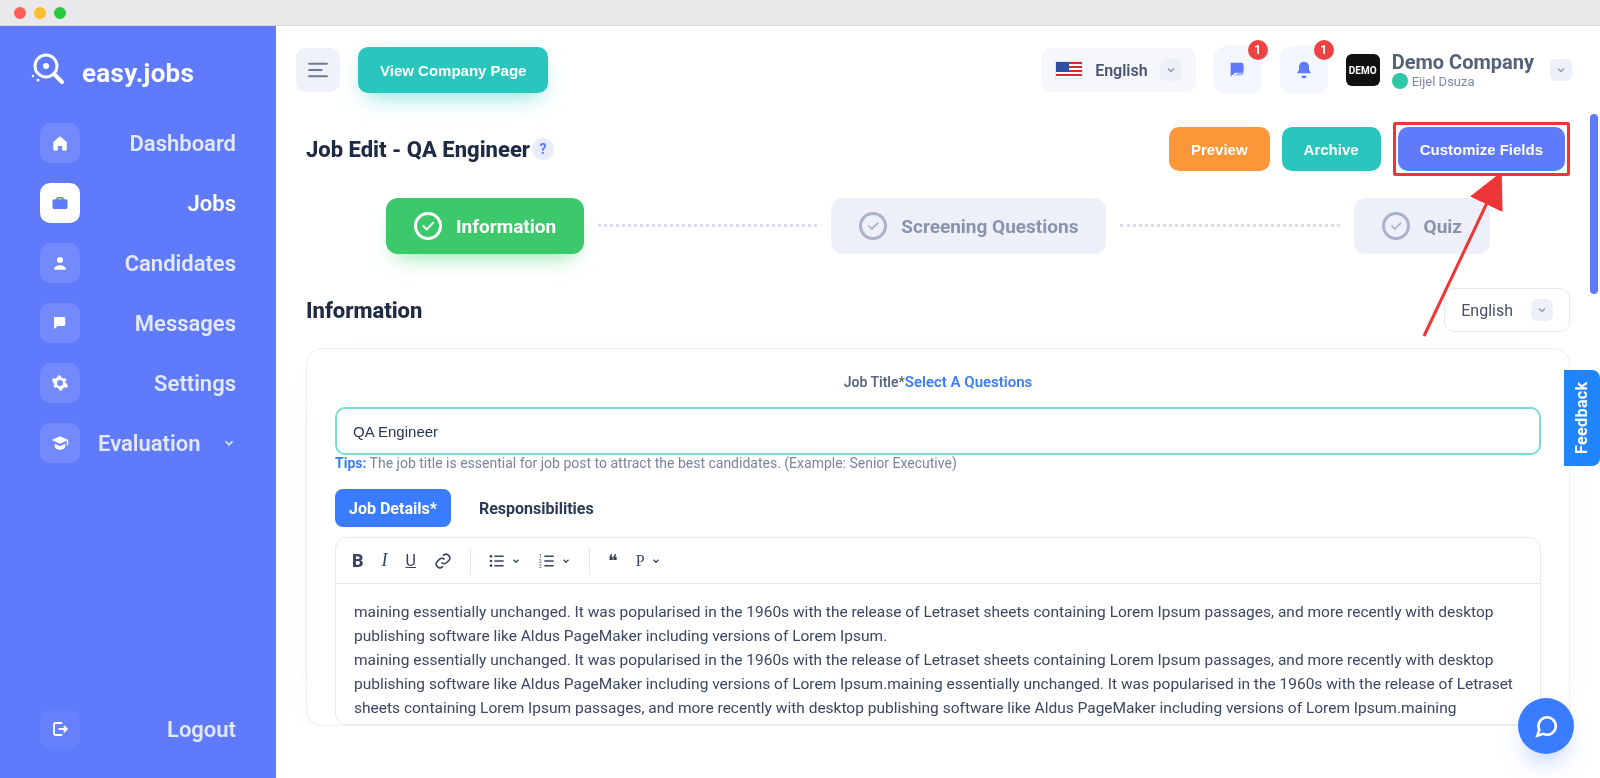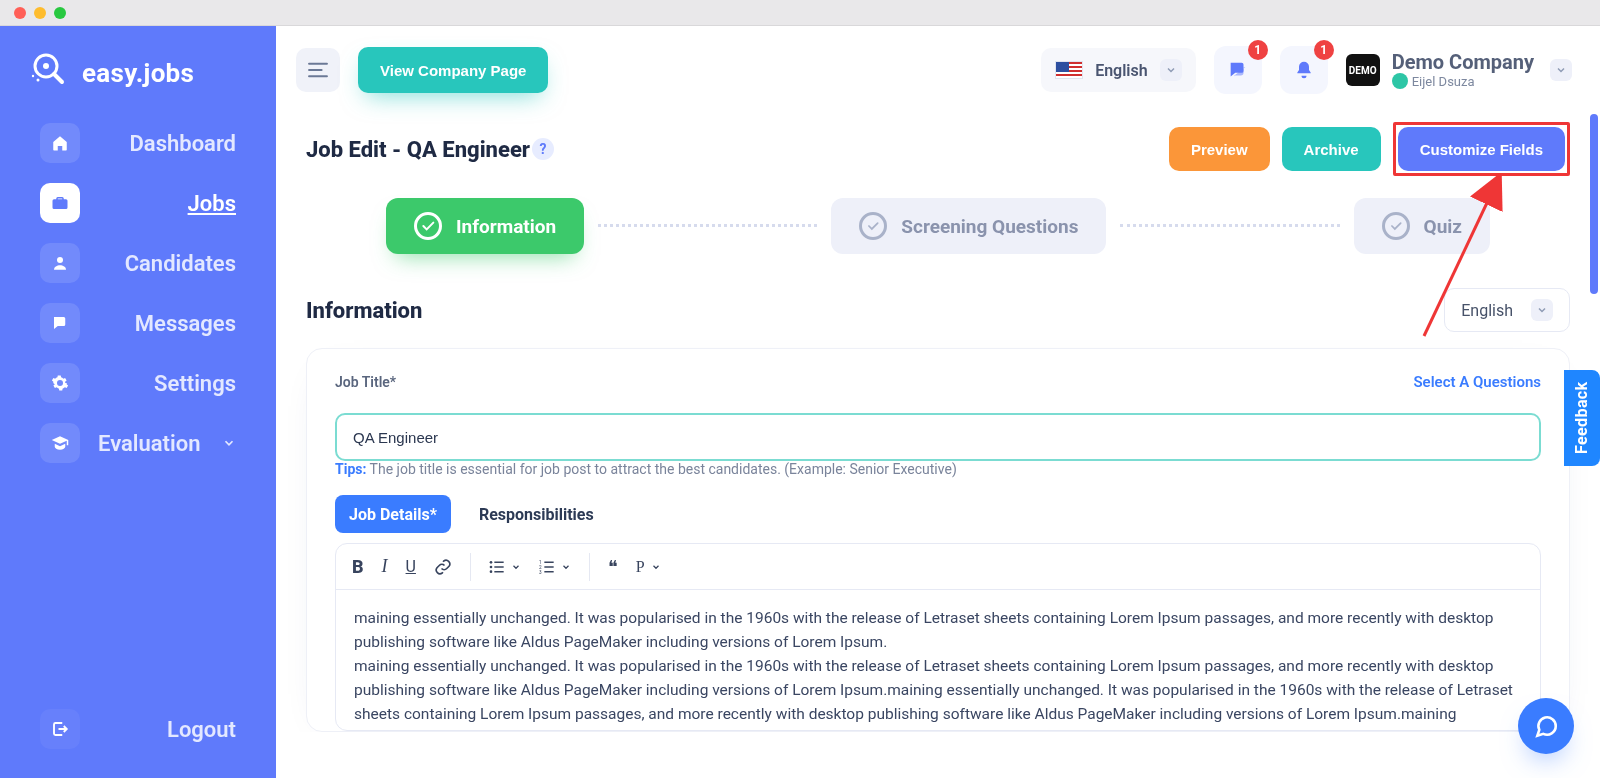--- a/index.html
+++ b/index.html
@@ -72,21 +72,21 @@
     color: #e3e8ff; font-weight:600; font-size:22px;
     cursor: pointer;
     justify-content: space-between;
   }
   .nav-item .ico {
     width: 40px; height: 40px; border-radius: 10px;
     display:inline-flex;align-items:center;justify-content:center;
     background: rgba(255,255,255,.12);
     color:#fff;
   }
-  .nav-item.active { color:#fff;text-decoration:underline; }
+  .nav-item.active { color:#fff; }
   .nav-item.active .ico { background:#fff; color: var(--sidebar-blue); }
   .nav-item .chev { margin-left:auto; }
   .sidebar-bottom { margin-top:auto; padding: 0 28px 28px; }
   .sidebar-bottom .nav-item .ico { background: rgba(255,255,255,.05);}
 
   
   .main { flex:1; display:flex; flex-direction:column; background:#fff; }
   .topbar {
     height: 88px;
     display:flex; align-items:center; gap:18px;
@@ -151,21 +151,21 @@
   .step.active{ background:var(--green); color:#fff; box-shadow:0 12px 22px -10px rgba(60,201,107,.6);}
   .step.active .chk{border-color:#fff; background:transparent;color:#fff;}
   .connector{flex:1;height:4px;border-top:3px dotted #d6dbed;margin:0 14px;}
 
   
   .section-head{display:flex;align-items:center;margin-bottom:16px;}
   .section-title{font-size:22px;font-weight:800;color:#1f2a44;}
   .lang2{margin-left:auto; height:44px;border:1px solid #e6e9f4;border-radius:10px;padding:0 16px;display:flex;align-items:center;gap:18px;color:#475269;min-width:116px;justify-content:space-between;}
 
   .card{background:#fff;border-radius:16px;border:1px solid #eef0f7; box-shadow: 0 10px 40px -28px rgba(40,55,120,.25); padding:24px 28px 0;}
-  .field-row{display:flex;align-items:center;justify-content:space-between;margin-bottom:22px;}
+  .field-row{display:flex;align-items:center;justify-content:center;margin-bottom:16px;}
   .label{font-size:14px;color:#5a667e;font-weight:600;}
   .link{font-size:15px;color:#3a7cff;font-weight:600; cursor:pointer;}
   .input{
     width:100%;height:48px;border-radius:10px;border:2px solid #7bdcd2;outline:none;
     padding:0 16px;font-size:15px;color:#2b3750;
     background:#fff;
   }
   .tips{font-size:14px;color:#7a849b;margin-top:0;}
   .tips b{color:#3a7cff;font-weight:700;}
   .tabs{display:flex;gap:14px;margin:18px 0 10px;}

